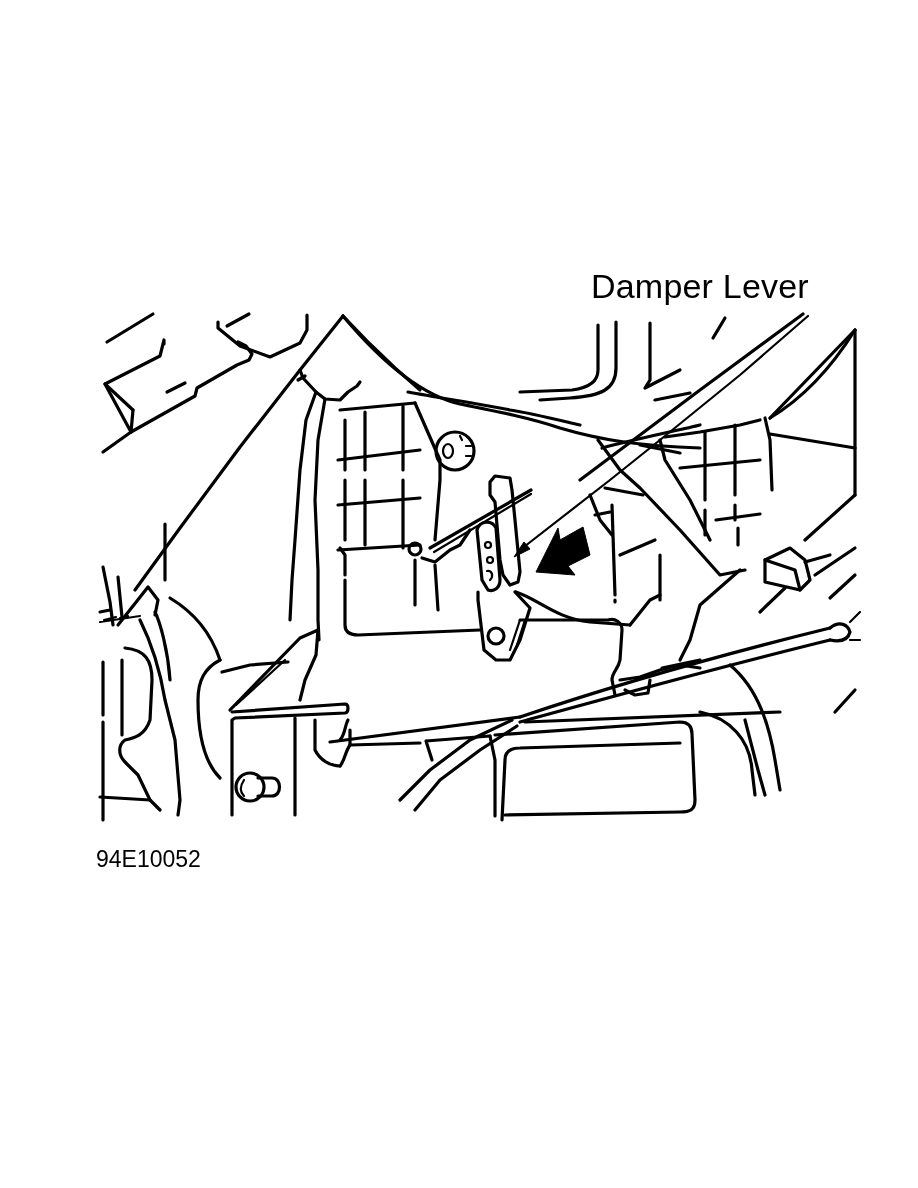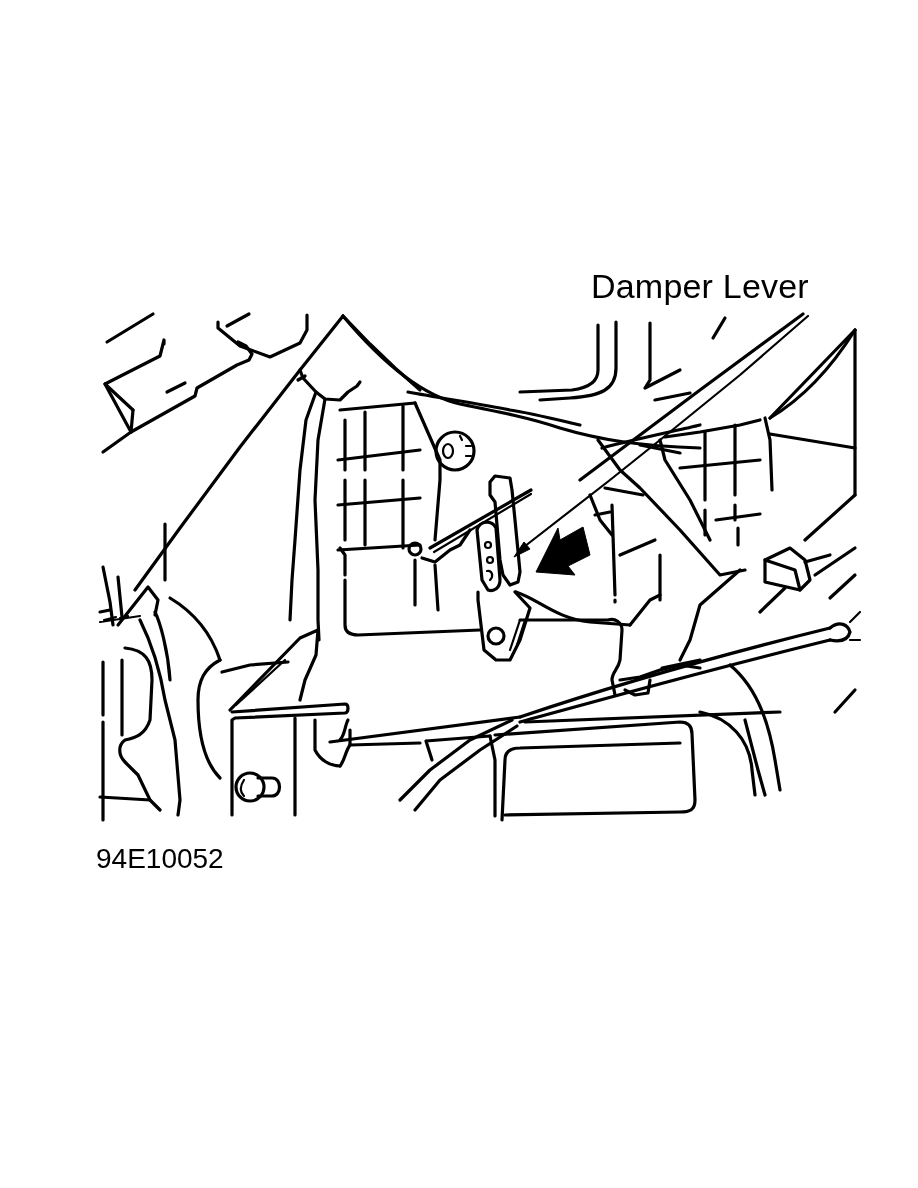--- a/index.html
+++ b/index.html
@@ -28,21 +28,21 @@
       font-size: 34px;
       line-height: 40px;
       color: #000000;
       letter-spacing: 0.2px;
       white-space: nowrap;
     }
     .figure-id {
       position: absolute;
       left: 96px;
       top: 845px;
-      font-size: 28px;
+      font-size: 23px;
       line-height: 28px;
       color: #000000;
       white-space: nowrap;
     }
     svg.art {
       position: absolute;
       left: 0;
       top: 0;
     }
     svg.art .ln {

